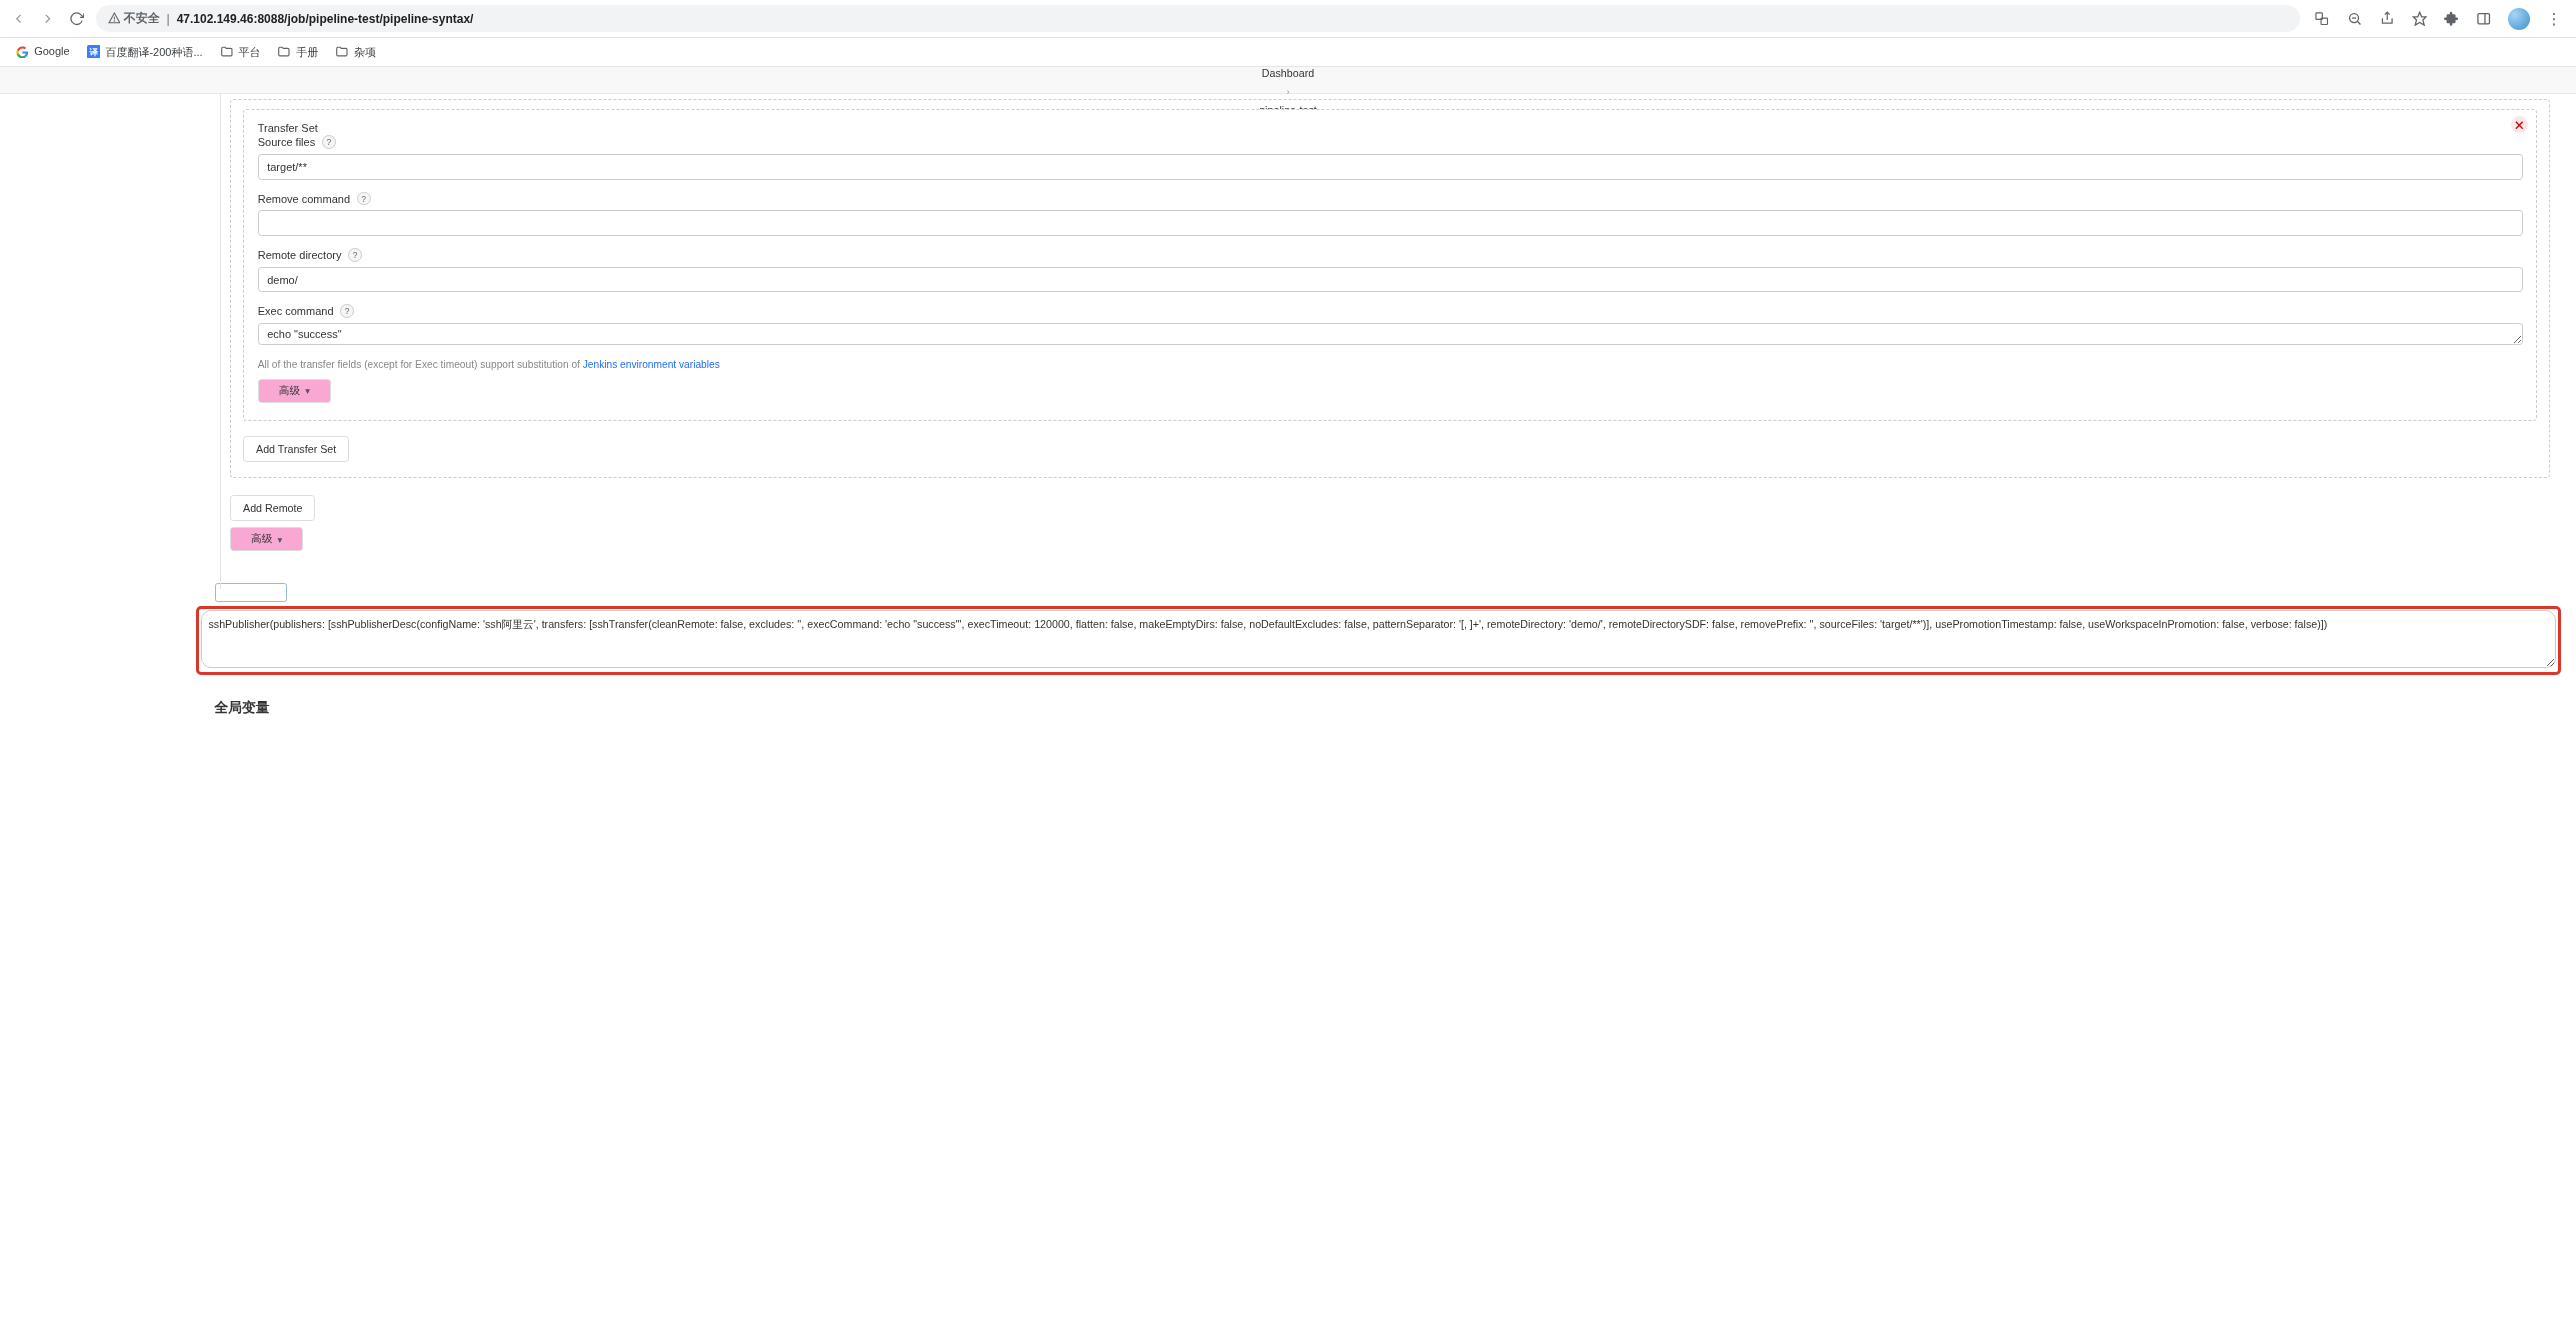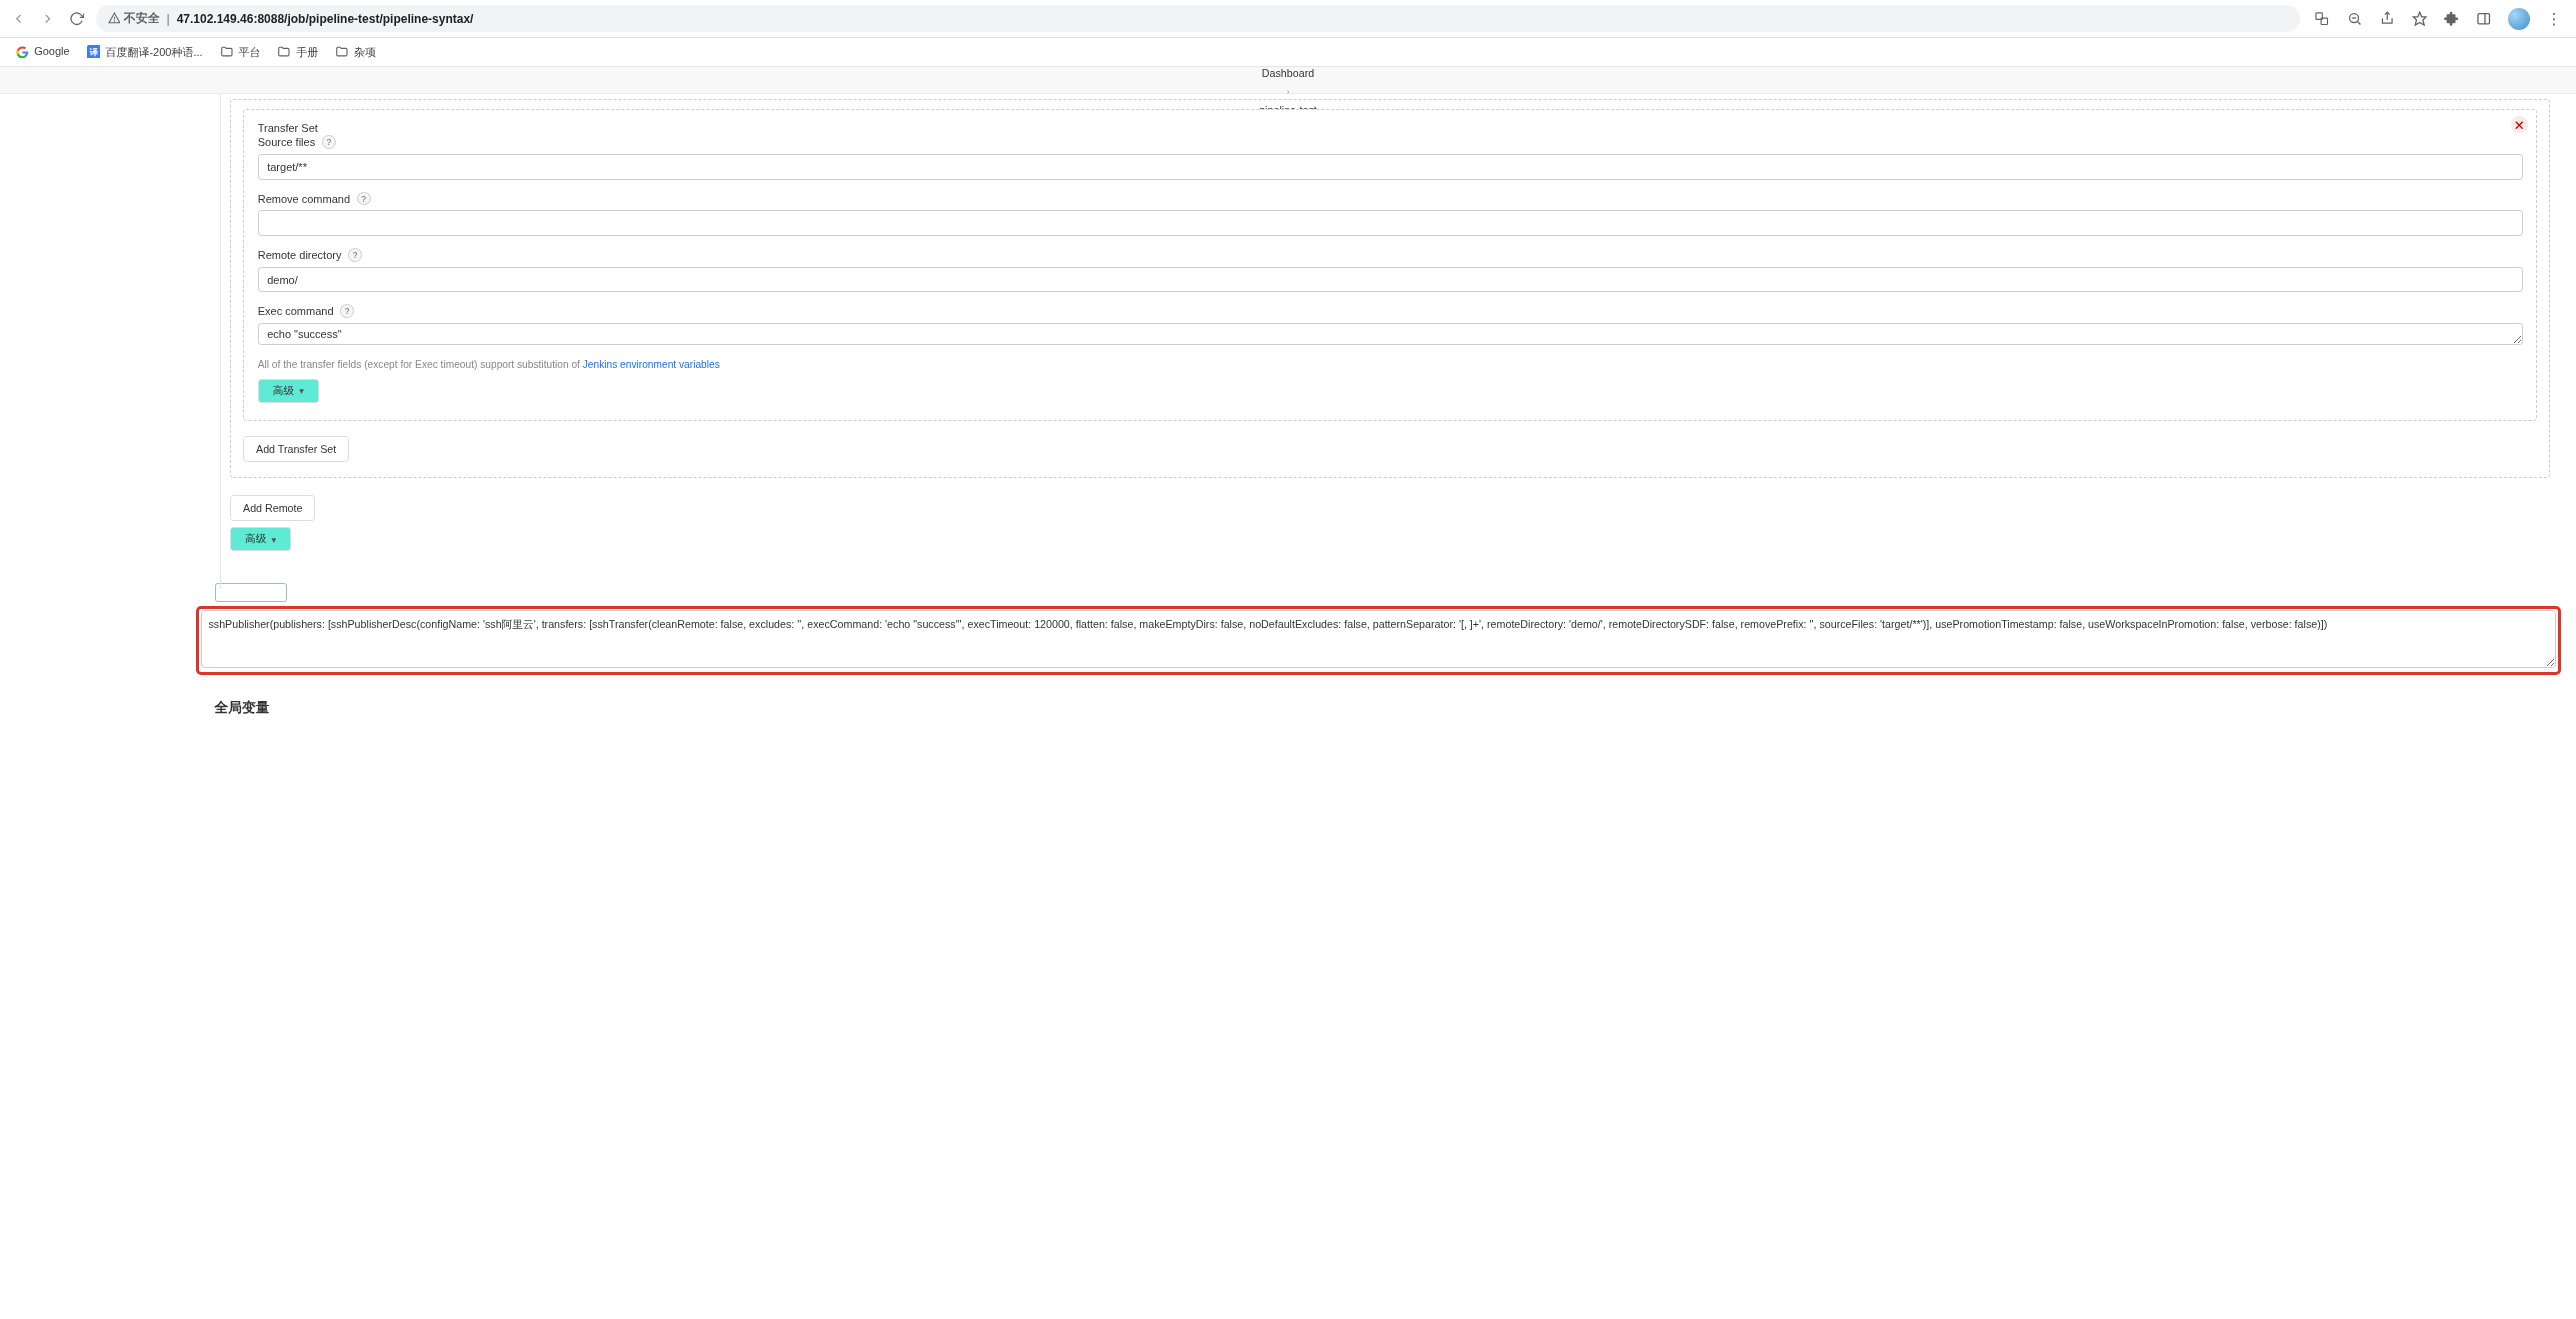--- a/index.html
+++ b/index.html
@@ -44,33 +44,33 @@
 
   .form-row { margin-bottom: 12px; }
   .form-label { display:flex; align-items:center; gap:6.8px; font-size:11px; color:#333; margin-bottom:5.1px; font-weight:500; }
   .help { width:13.7px; height:13.7px; border-radius:50%; border:0.9px solid #ccc; background:#f5f5f5; color:#666; font-size:8.5px; display:inline-flex; align-items:center; justify-content:center; cursor:pointer; }
   .text-input { width:100%; height:25.6px; border:0.9px solid #ccc; border-radius:3.4px; padding:0 8.5px; font-size:11px; color:#333; background:#fff; }
   .textarea-input { width:100%; height:22px; min-height:22px; border:0.9px solid #ccc; border-radius:3.4px; padding:3.4px 8.5px; font-size:11px; color:#333; background:#fff; resize: both; font-family:inherit; }
 
   .hint { font-size:10.2px; color:#888; margin-top:3.4px; }
   .hint a { color:#1f6feb; text-decoration:none; }
 
-  .chip-btn { display:inline-flex; align-items:center; gap:5.1px; height:24px; padding:0 14px; border:0.9px solid #ddd; background:#5eead4; border-radius:3.4px; font-size:10.7px; color:#333; cursor:pointer;text-align:right; }
+  .chip-btn { display:inline-flex; align-items:center; gap:5.1px; height:24px; padding:0 20px; border:0.9px solid #ddd; background:#f9a8d4; border-radius:3.4px; font-size:10.7px; color:#333; cursor:pointer;text-align:right; }
   .chip-btn .chev { font-size:9.4px; color:#555; }
 
   .plain-btn { display:inline-flex; align-items:center; height:25.6px; padding:0 12px; border:0.9px solid #ddd; background:#fff; border-radius:3.4px; font-size:10.7px; color:#333; cursor:pointer; margin-left:12px; margin-top:6.8px; }
 
   .add-server { margin-left:12px; margin-top:8.5px; }
 
   .below-boxes { margin-top:5.1px; }
 
   
   .gen-button-ghost { width:72px; height:19px; border:0.9px solid #9db8d6; border-radius:2.6px; background:#fff; margin-left:-15.4px; margin-bottom:3.4px; }
   .gen-output-wrap { border:3.4px solid #d9372c; border-radius:5.1px; padding:1.7px; margin-left:-34px; margin-right:-10.2px; }
-  .gen-output { width:100%; min-height:58px; border:0.9px solid #ccc; border-radius:4px; padding:5.1px 6.8px; font-size:10.7px; line-height:1.45; color:#333; background:#fff; resize:both; font-family:inherit; }
+  .gen-output { width:100%; min-height:58px; border:0.9px solid #ccc; border-radius:10px; padding:5.1px 6.8px; font-size:10.7px; line-height:1.45; color:#333; background:#fff; resize:both; font-family:inherit; }
 
   .section-title { font-size:13.7px; font-weight:600; margin-top:24px; margin-left:-15.4px; }
 
   svg { display:block; }
 </style>
 </head>
 <body>
 
 <div class="browser-bar">
   <div class="nav-btn">

